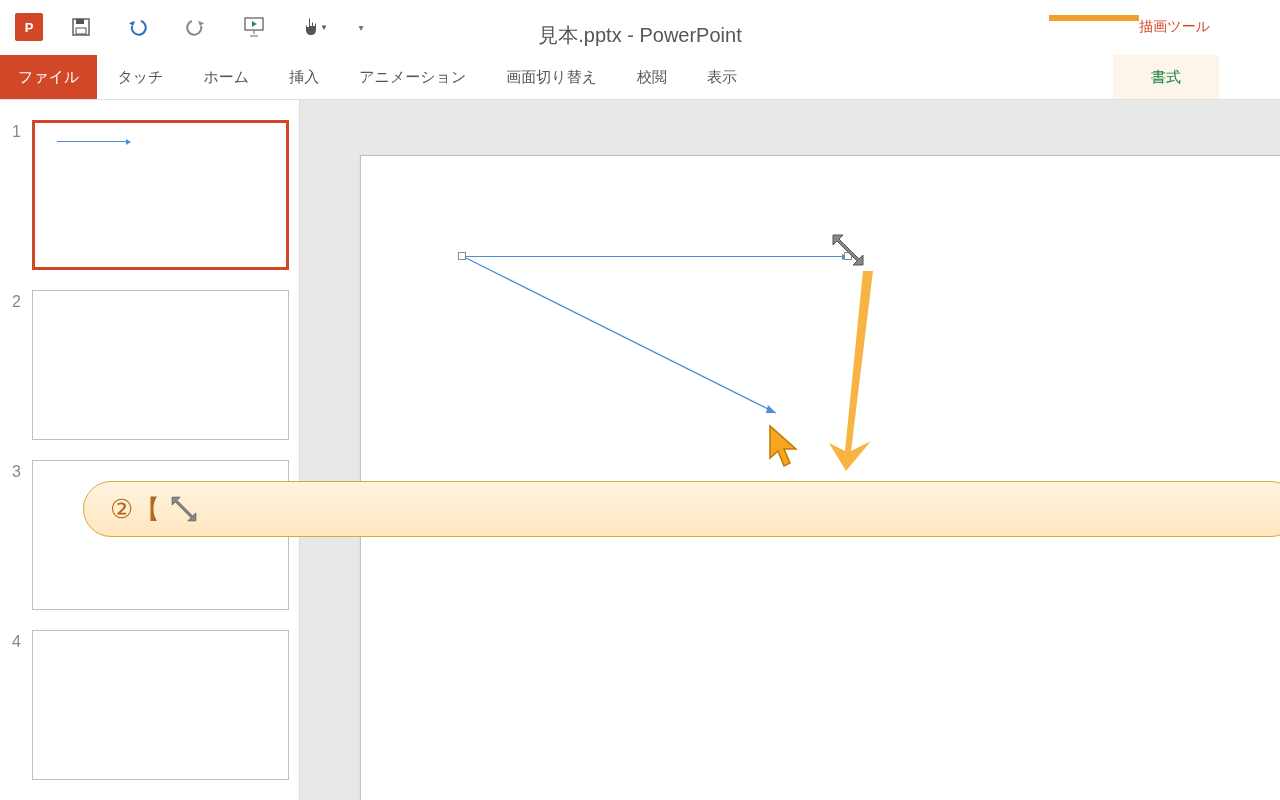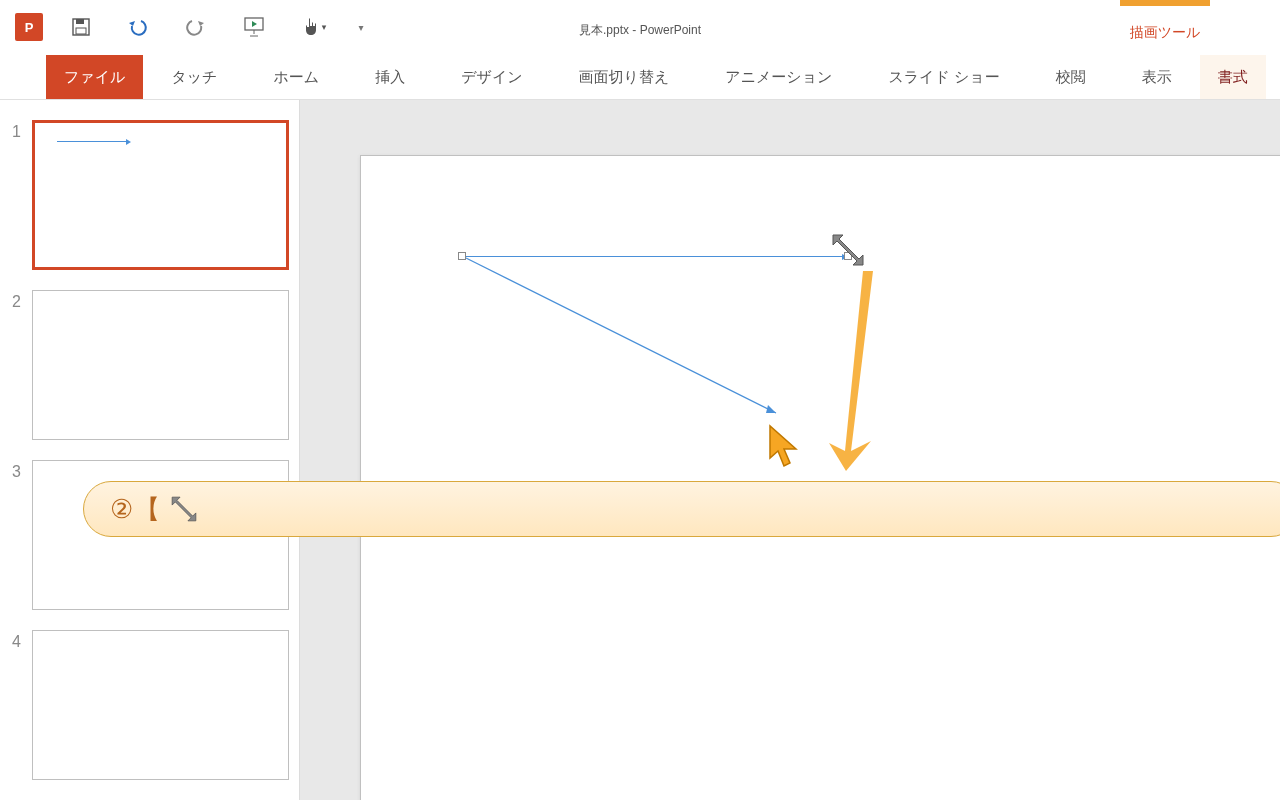--- a/index.html
+++ b/index.html
@@ -47,28 +47,28 @@
     justify-content: center;
     color: #606060;
     cursor: pointer;
   }
   .title-text {
     position: absolute;
     left: 50%;
     top: 22px;
     transform: translateX(-50%);
     color: #555;
-    font-size: 12px;
+    font-size: 20px;
   }
   .tool-tab-container {
     position: absolute;
     right: 70px;
     top: 0;
     display:flex;
-    flex-direction:column;
+    flex-direction:row;
     align-items:center;
   }
   .tool-tab-bar {
     width: 90px;
     height: 6px;
     background: #f0a030;
   }
   .tool-tab-lbl {
     color: #d24726;
     font-size: 14px;
@@ -77,40 +77,39 @@
 
   
   .ribbon-tabs {
     height: 45px;
     display: flex;
     align-items: stretch;
     background: #fff;
     border-bottom: 1px solid #e0e0e0;
   }
   .ribbon-tab {
-    padding: 0 28px;
+    padding: 0 20px;
     display: flex;
     align-items: center;
     font-size: 15px;
     color: #555;
     cursor: pointer;
     white-space: nowrap;
   }
   .ribbon-tab.file {
     background: #d24726;
     color: #fff;
     padding: 0 18px;
-    margin-left: 46px;
   }
   .ribbon-tab.context {
     margin-left: auto;
     background: #fdf5ec;
-    color: #7f1d1d;
-    margin-right: 78px;
-    padding: 0 18px;
+    color: #15803d;
+    margin-right: 61px;
+    padding: 0 38px;
   }
 
   
   .main {
     display: flex;
     height: calc(800px - 55px - 45px);
     background: #e8e8e8;
   }
 
   
@@ -300,30 +299,24 @@
   <div class="ribbon-tab">
       <span>タッチ</span>
     </div>
   <div class="ribbon-tab">
       <span>ホーム</span>
     </div>
   <div class="ribbon-tab">
       <span>挿入</span>
     </div>
   <div class="ribbon-tab">
-      <span>デザイン</span>
+      <span>アニメーション</span>
     </div>
   <div class="ribbon-tab">
       <span>画面切り替え</span>
-    </div>
-  <div class="ribbon-tab">
-      <span>アニメーション</span>
-    </div>
-  <div class="ribbon-tab">
-      <span>スライド ショー</span>
     </div>
   <div class="ribbon-tab">
       <span>校閲</span>
     </div>
   <div class="ribbon-tab">
       <span>表示</span>
     </div>
   <div class="ribbon-tab context">
       <span>書式</span>
     </div>

